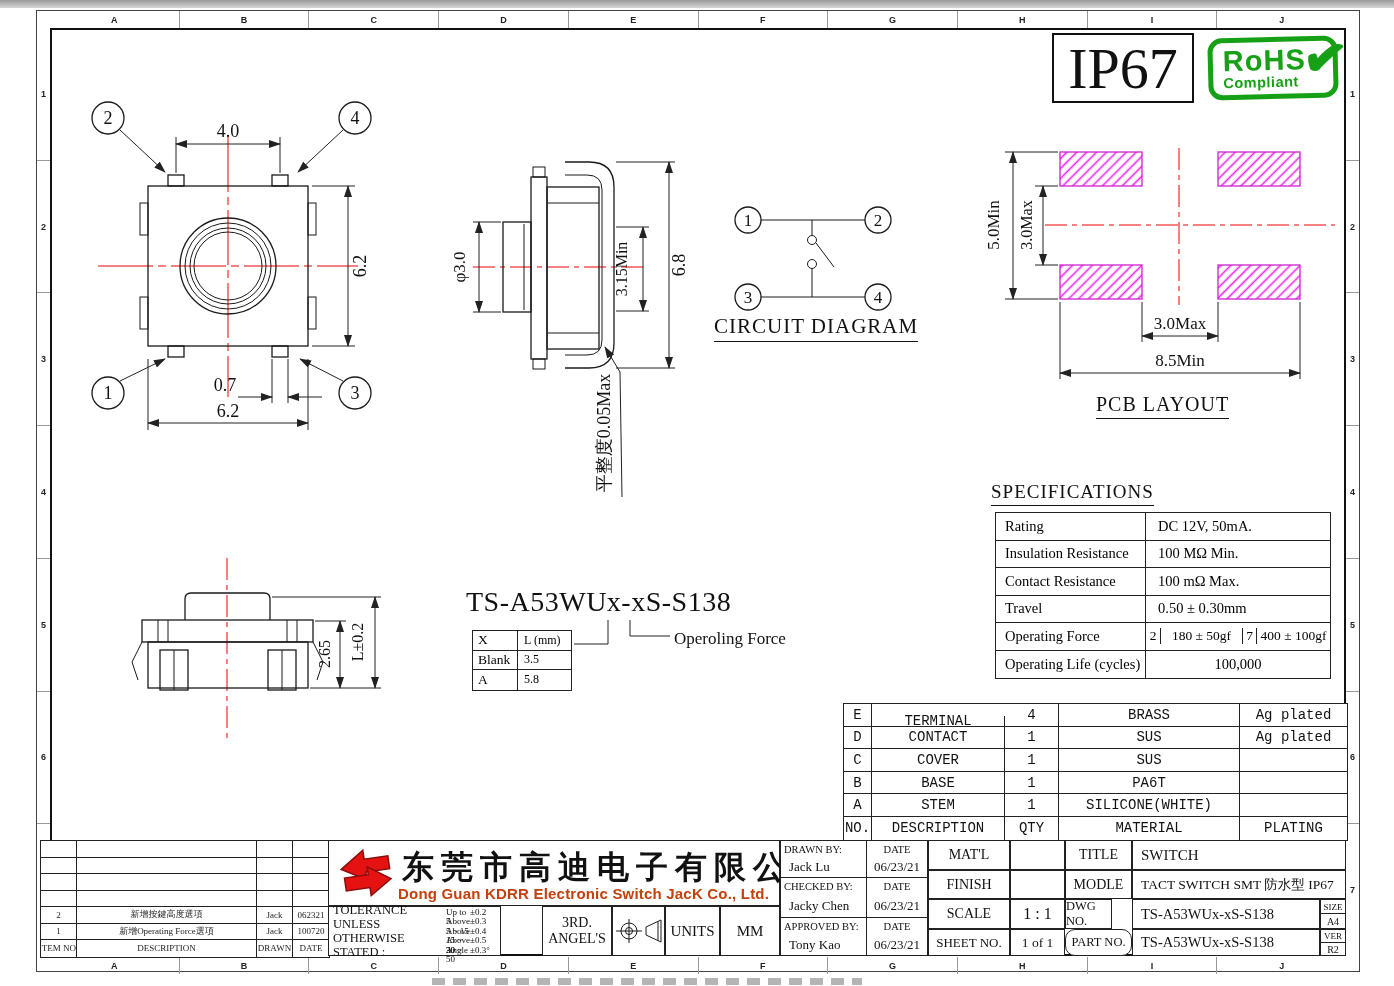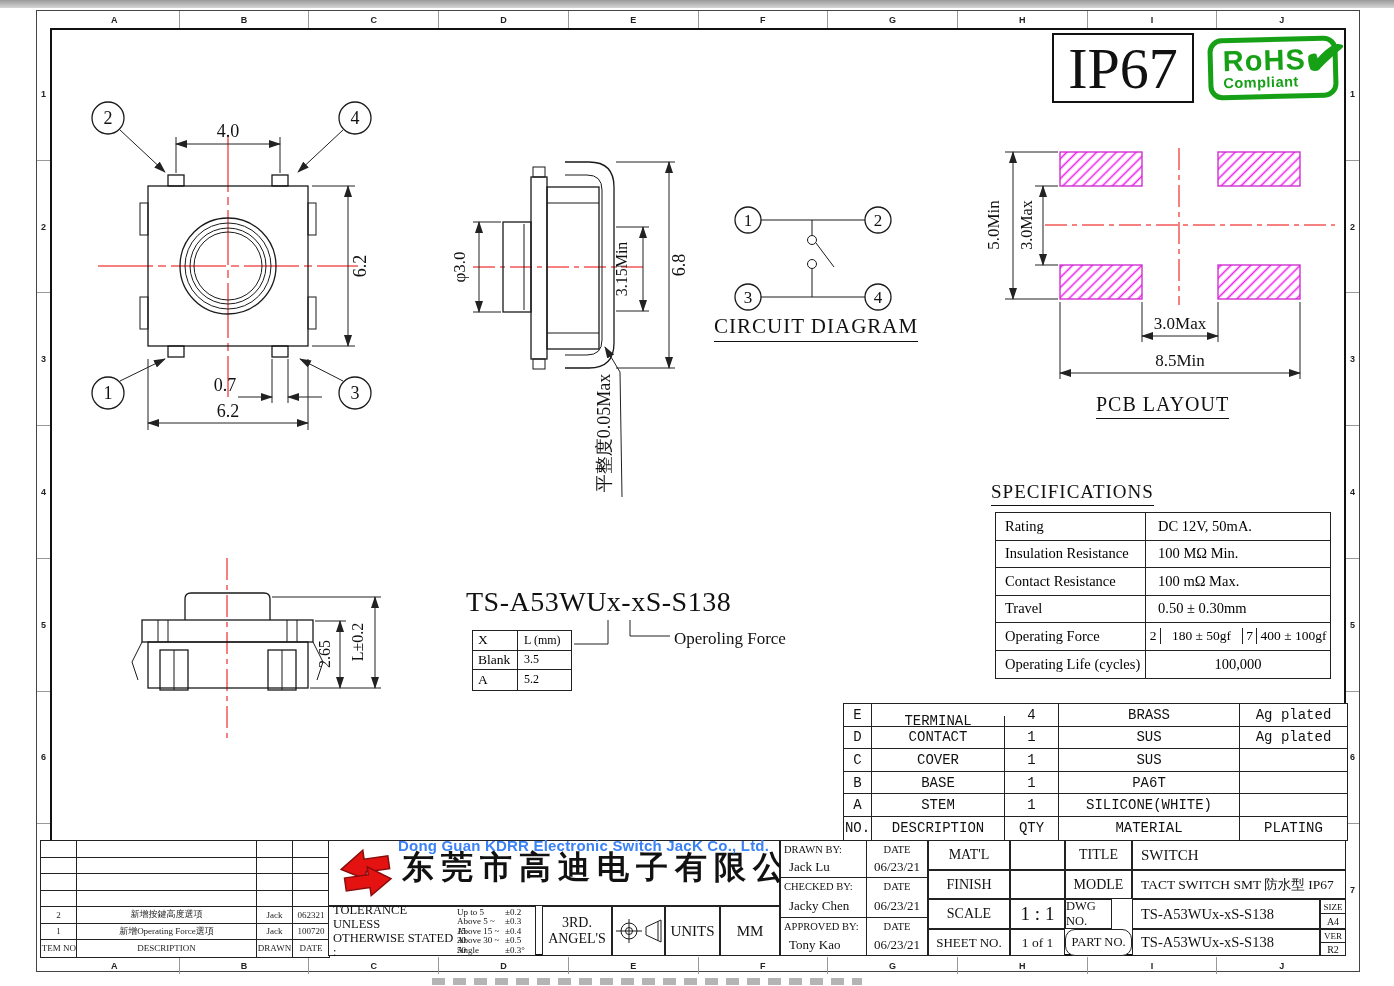--- a/index.html
+++ b/index.html
@@ -71,22 +71,22 @@
   .rev-cell { border-right:1px solid #222; display:flex; align-items:center; justify-content:center;
               font:9px "Liberation Serif", serif; color:#222; overflow:hidden; white-space:nowrap; }
   .rev-cell:last-child { border-right:none; }
 
   
   .tb { position:absolute; border:1px solid #222; background:#fff; font-family:"Liberation Serif", serif;
         color:#111; display:flex; align-items:center; }
   .tb.center { justify-content:center; }
   .company-cn { position:absolute; left:402px; top:846px; font:bold 32px "Liberation Sans", sans-serif;
                 letter-spacing:7px; color:#111; white-space:nowrap; }
-  .company-en { position:absolute; left:398px; top:837px; font:bold 15px "Liberation Sans", sans-serif;
-                letter-spacing:0.2px; color:#3b82f6; white-space:nowrap; }
+  .company-en { position:absolute; left:398px; top:885px; font:bold 15px "Liberation Sans", sans-serif;
+                letter-spacing:0.2px; color:#c2410c; white-space:nowrap; }
   .tol-wrap { display:flex; align-items:center; width:100%; height:100%; }
   .tol-label { width:126px; font-size:12.5px; line-height:14px; padding-left:4px; }
   .tol-rows { flex:1; padding:1px 4px 0 2px; }
   .tol-row { display:flex; height:9.4px; }
   .tol-l { flex:1; font-size:9px; line-height:9.4px; }
   .tol-v { width:26px; font-size:9px; line-height:9.4px; }
   .angel { flex-direction:column; justify-content:center; font-size:14px; line-height:16px; }
 
   .pn-big { position:absolute; left:466px; top:586px; font:28px "Liberation Serif", serif;
             letter-spacing:0.5px; color:#111; white-space:nowrap; }
@@ -352,21 +352,21 @@
       <div class="xl-row">
         <div class="xl-c1">X</div>
         <div class="xl-c2">L (mm)</div>
       </div>
       <div class="xl-row">
         <div class="xl-c1">Blank</div>
         <div class="xl-c2">3.5</div>
       </div>
       <div class="xl-row">
         <div class="xl-c1">A</div>
-        <div class="xl-c2">5.2</div>
+        <div class="xl-c2">5.8</div>
       </div>
     </div>
   <div class="pn-callout">Operoling Force</div>
 
   <div class="heading" style="left:991px; top:481px; font-size:19px;">SPECIFICATIONS</div>
   <div class="spec-table">
       <div class="spec-row">
         <div class="spec-label">Rating</div>
         <div class="spec-val">DC 12V, 50mA.</div>
       </div>
@@ -490,21 +490,21 @@
   <div class="tb" style="left:328px; top:840px; width:452px; height:66px;"></div>
   <svg style="left:334px; top:844px;" width="64" height="58" viewBox="0 0 64 58">
     <g transform="rotate(-8 32 29)">
       <polygon points="8,22 32,6 32,15 56,15 56,28 32,28 32,36" fill="#e51212" stroke="#8a0d0d" stroke-width="1.5"></polygon>
       <polygon points="56,38 34,23 34,31 10,31 10,44 34,44 34,52" fill="#e51212" stroke="#8a0d0d" stroke-width="1.5"></polygon>
     </g>
   </svg>
   <div class="company-cn">东莞市高迪电子有限公司</div>
   <div class="company-en">Dong Guan KDRR  Electronic Switch JacK Co., Ltd.</div>
 
-  <div class="tb" style="left:328px; top:906px; width:208px; height:50px;">
+  <div class="tb" style="left:328px; top:906px; width:173px; height:50px;">
     <div class="tol-wrap">
       <div class="tol-label">
         <div>TOLERANCE UNLESS</div>
         <div>OTHERWISE STATED :</div>
       </div>
       <div class="tol-rows">
           <div class="tol-row">
             <div class="tol-l">Up to 5</div>
             <div class="tol-v">±0.2</div>
           </div>
@@ -589,21 +589,21 @@
       <span>MAT'L</span>
     </div>
   <div class="tb" style="left:1010px; top:840px; width:55px; height:30px;"></div>
   <div class="tb center" style="left:928px; top:870px; width:82px; height:29px; font-size:14px;">
       <span>FINISH</span>
     </div>
   <div class="tb" style="left:1010px; top:870px; width:55px; height:29px;"></div>
   <div class="tb center" style="left:928px; top:899px; width:82px; height:30px; font-size:14px;">
       <span>SCALE</span>
     </div>
-  <div class="tb center" style="left:1010px; top:899px; width:55px; height:30px; font-size:19px;">
+  <div class="tb center" style="left:1010px; top:899px; width:55px; height:30px; font-size:16px;">
       <span>1 : 1</span>
     </div>
   <div class="tb center" style="left:928px; top:929px; width:82px; height:27px; font-size:13px;">
       <span>SHEET NO.</span>
     </div>
   <div class="tb center" style="left:1010px; top:929px; width:55px; height:27px; font-size:13.5px;">
       <span>1 of 1</span>
     </div>
 
   <div class="tb center" style="left:1065px; top:840px; width:67px; height:30px; font-size:14px;">

